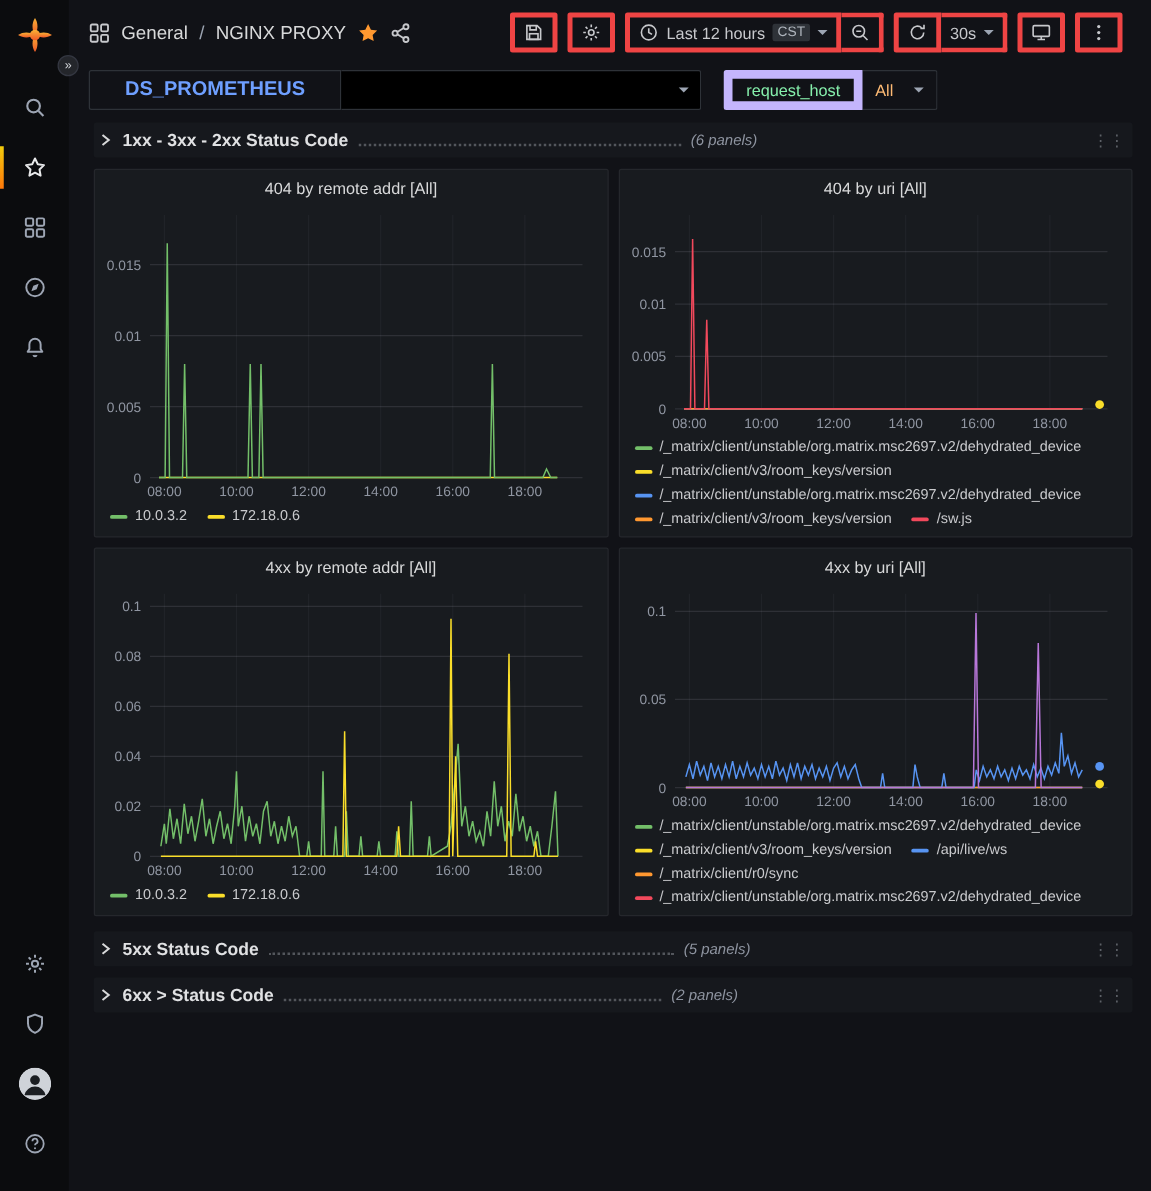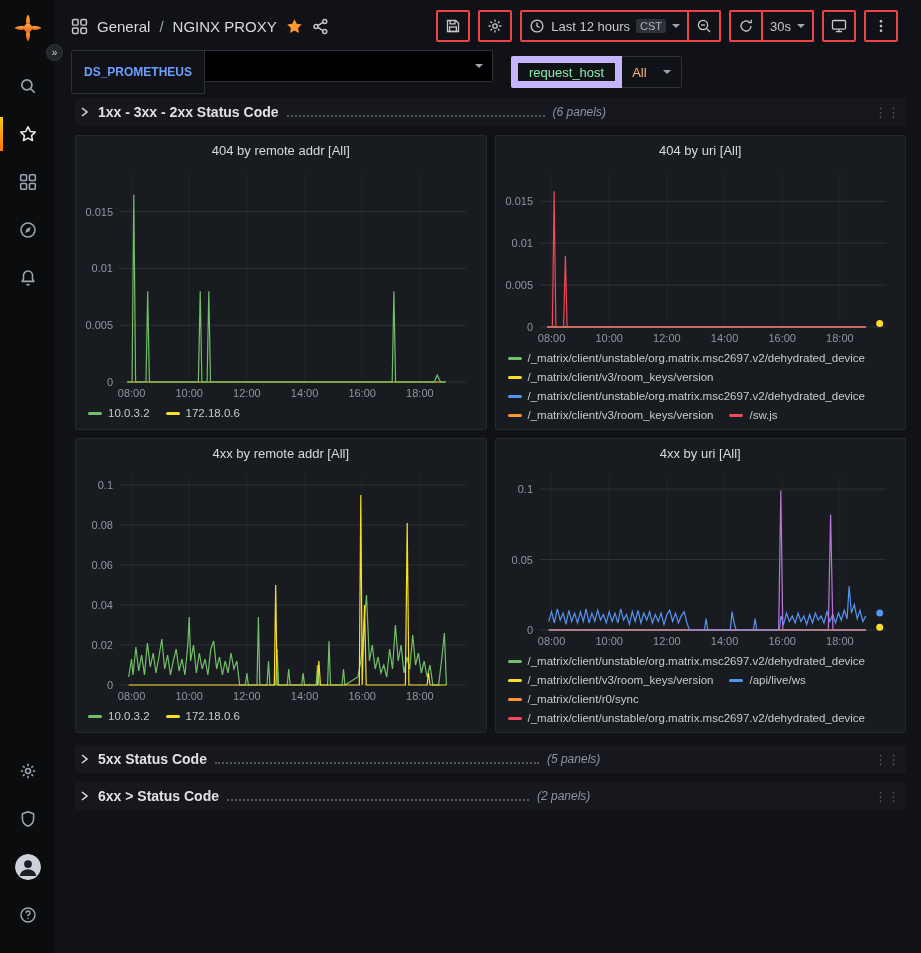--- a/index.html
+++ b/index.html
@@ -18,31 +18,31 @@
   .avatar{width:26px;height:26px;border-radius:50%;overflow:hidden}
   .sidebar-expand{position:absolute;left:46px;top:44px;z-index:9;width:17px;height:17px;border-radius:50%;background:#24262b;border:1px solid #343741;color:#cfd2d6;font-size:10px;line-height:14px;text-align:center;cursor:pointer;padding:0}
 
   
   .main{flex:1;display:flex;flex-direction:column;min-width:0}
   .topbar{height:52px;flex-shrink:0;display:flex;align-items:center;justify-content:space-between;padding:0 23px 0 16px}
   .tb-left{display:flex;align-items:center;gap:9px;font-size:15px}
   .bc-link{color:#d8d9da;cursor:pointer}
   .bc-sep{color:#9da5b3}
   .tb-right{display:flex;align-items:center;gap:8px}
-  .tb-btn{height:32px;min-width:32px;padding:0 7px;border:2px solid #ef4444;border-radius:2px;background:#111217;display:flex;align-items:center;justify-content:center;gap:6px;color:#c7c8cc;font-size:13px;cursor:pointer;white-space:nowrap}
+  .tb-btn{height:32px;min-width:32px;padding:0 7px;border:4px solid #ef4444;border-radius:2px;background:#111217;display:flex;align-items:center;justify-content:center;gap:6px;color:#c7c8cc;font-size:13px;cursor:pointer;white-space:nowrap}
   .tb-group{display:flex}
   .tb-group .tb-btn:first-child{border-radius:2px 0 0 2px}
   .tb-group .tb-btn + .tb-btn{border-left:none;border-radius:0 2px 2px 0}
   .chip{background:#2e3238;color:#aeb4bc;font-size:11px;padding:1px 4px;border-radius:2px}
   .caret{width:0;height:0;border-left:4px solid transparent;border-right:4px solid transparent;border-top:4px solid #9da5b3;display:inline-block}
 
   
   .submenu{height:40px;flex-shrink:0;display:flex;align-items:center;padding:0 16px}
   .var-group{display:flex;margin-right:18px}
-  .ds-box{height:44px;display:flex;align-items:center;padding:0 12px;border:1px solid #2e3238;border-radius:2px 0 0 2px;font-size:12px;font-weight:700;color:#6e9fff;cursor:pointer}
+  .ds-box{height:32px;display:flex;align-items:center;padding:0 28px;border:1px solid #2e3238;border-radius:2px 0 0 2px;font-size:16px;font-weight:700;color:#6e9fff;cursor:pointer}
   .var-select{width:288px;height:32px;border:1px solid #2e3238;border-left:none;border-radius:0 2px 2px 0;background:#000;display:flex;align-items:center;justify-content:flex-end;padding-right:9px;cursor:pointer}
   .label-box{height:32px;display:flex;align-items:center;padding:0 11px;border:7px solid #c4b5fd;border-radius:2px 0 0 2px;font-size:13px;color:#86efac;cursor:pointer}
   .all-select{height:32px;display:flex;align-items:center;gap:16px;padding:0 10px;border:1px solid #2e3238;border-left:none;border-radius:0 2px 2px 0;font-size:13px;color:#fdba74;cursor:pointer}
 
   
   .dash{flex:1;min-height:0;padding:6px 15px 0 20px;overflow:hidden}
   .row-header{height:28px;display:flex;align-items:center;gap:8px;margin-bottom:9px;padding:0 6px 0 3px;border-radius:2px;cursor:pointer}
   .row-header.strip{background:#16181d}
   .row-chev{display:flex;align-items:center}
   .row-title{font-size:14px;font-weight:700;color:#e0e1e3;white-space:nowrap}

